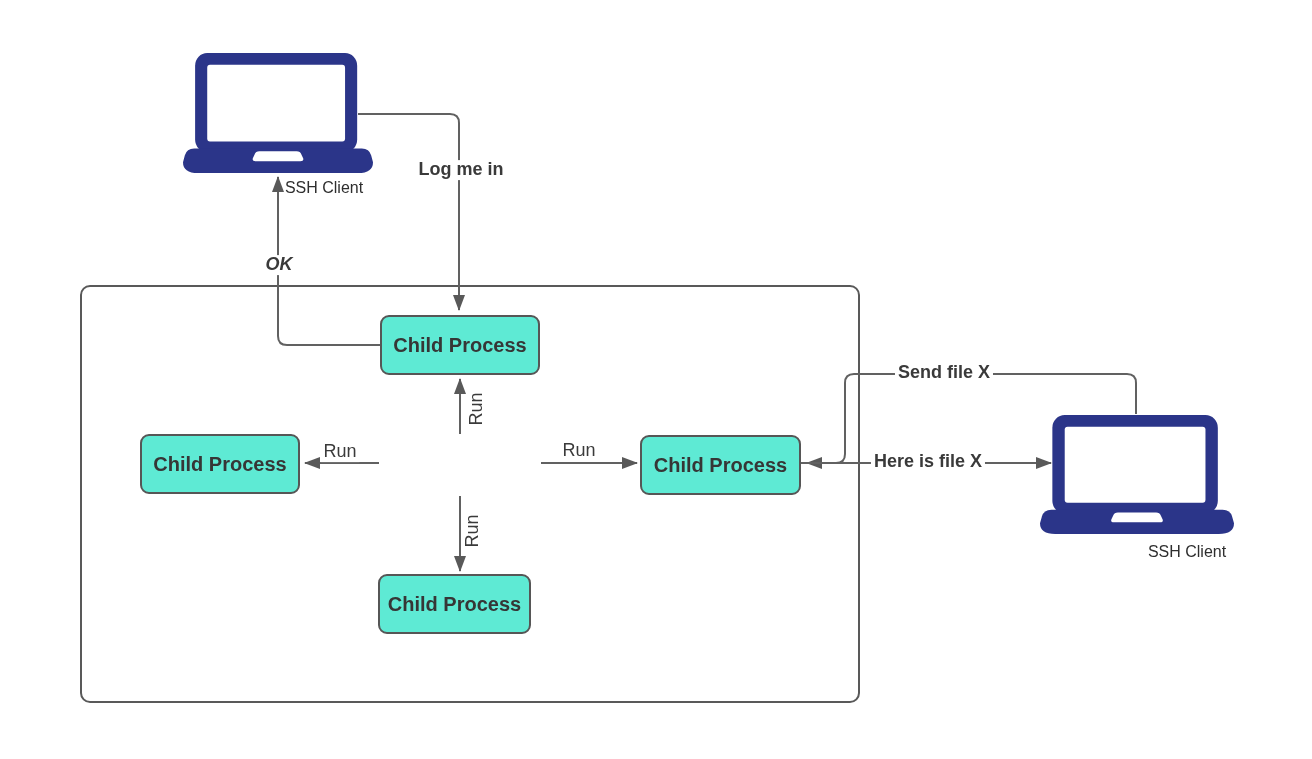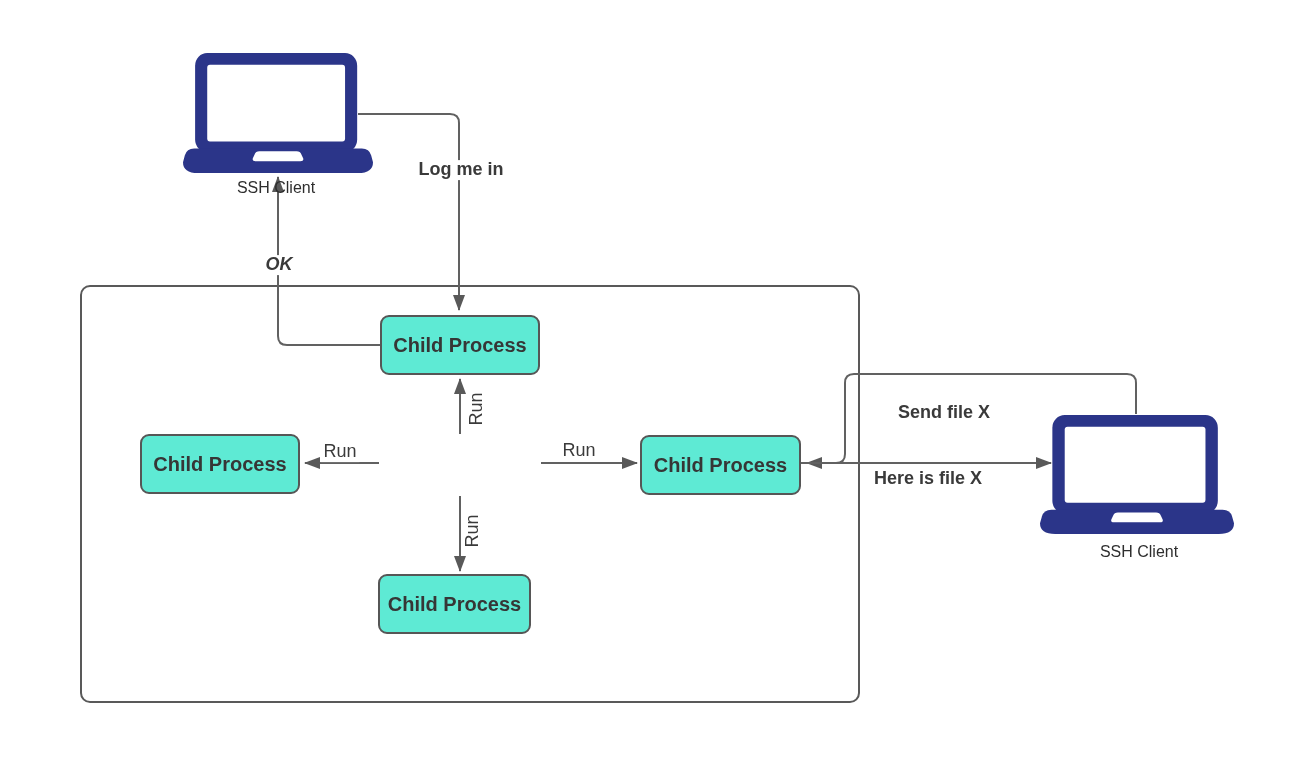--- a/index.html
+++ b/index.html
@@ -59,38 +59,39 @@
     font-size: 18px;
     font-weight: 700;
     white-space: nowrap;
     padding: 0 3px;
     line-height: 1.1;
   }
   .edge-label.plain { font-weight: 400; }
   .edge-label.vertical { transform: translate(-50%, -50%) rotate(-90deg); }
   .lbl-log-me-in    { left: 461px; top: 170px; }
   .lbl-ok           { left: 279px; top: 265px; font-style: italic; }
-  .lbl-send-file    { left: 944px; top: 373px; margin-top: 40px; }
-  .lbl-here-is-file { left: 928px; top: 479px; }
+  .lbl-send-file    { left: 944px; top: 373px; }
+  .lbl-here-is-file { left: 928px; top: 462px; }
   .lbl-run-left     { left: 340px; top: 452px; }
   .lbl-run-right    { left: 579px; top: 451px; }
   .lbl-run-top      { left: 477px; top: 409px; }
   .lbl-run-bottom   { left: 473px; top: 531px; }
   .laptop {
     position: absolute;
   }
   .laptop-left  { left: 183px; top: 52px;  width: 190px; height: 122px; }
   .laptop-right { left: 1040px; top: 414px; width: 194px; height: 121px; }
   .caption {
     position: absolute;
     transform: translate(-50%, -50%);
     font-size: 16px;
     font-weight: 400;
     color: #2e2e2e;
     white-space: nowrap;
+    margin-left: 48px;
   }
   .caption-left  { left: 276px;  top: 188px; }
   .caption-right { left: 1139px; top: 552px; }
 </style>
 </head>
 <body>
 
 <div class="canvas">
 
   <div class="group-box"></div>

